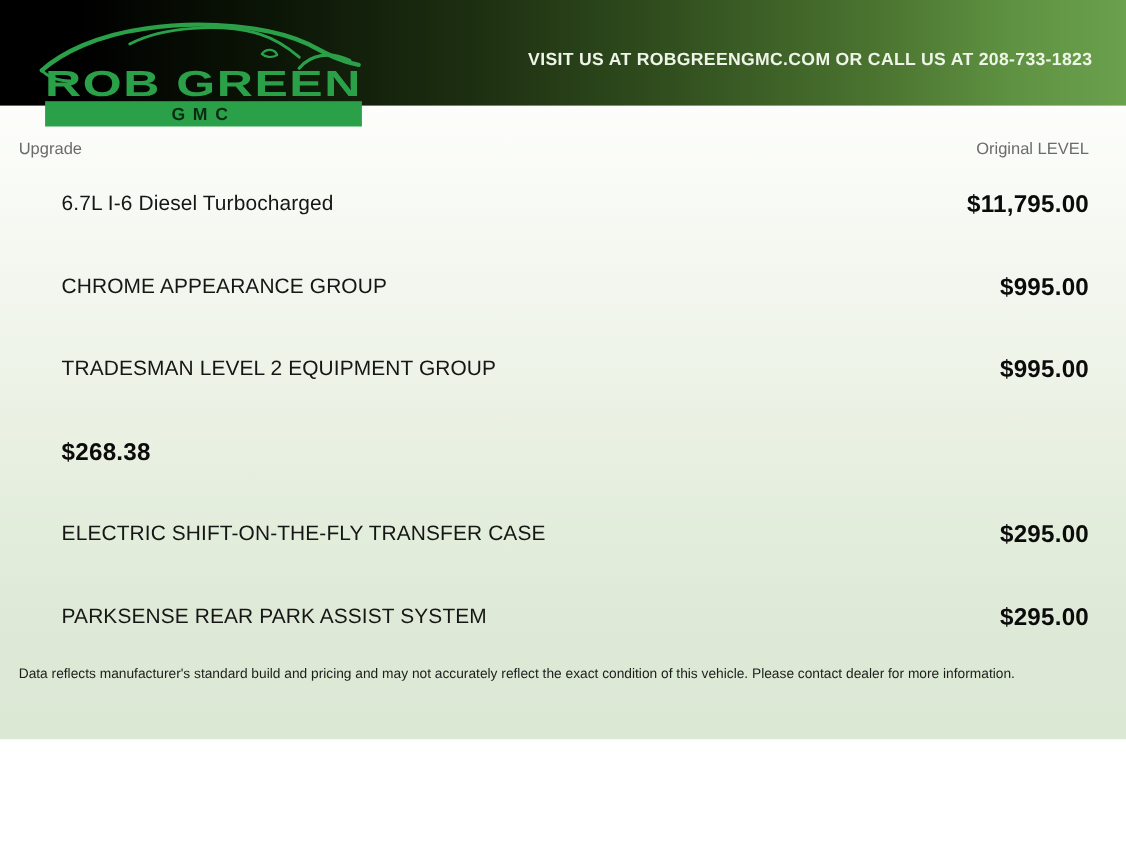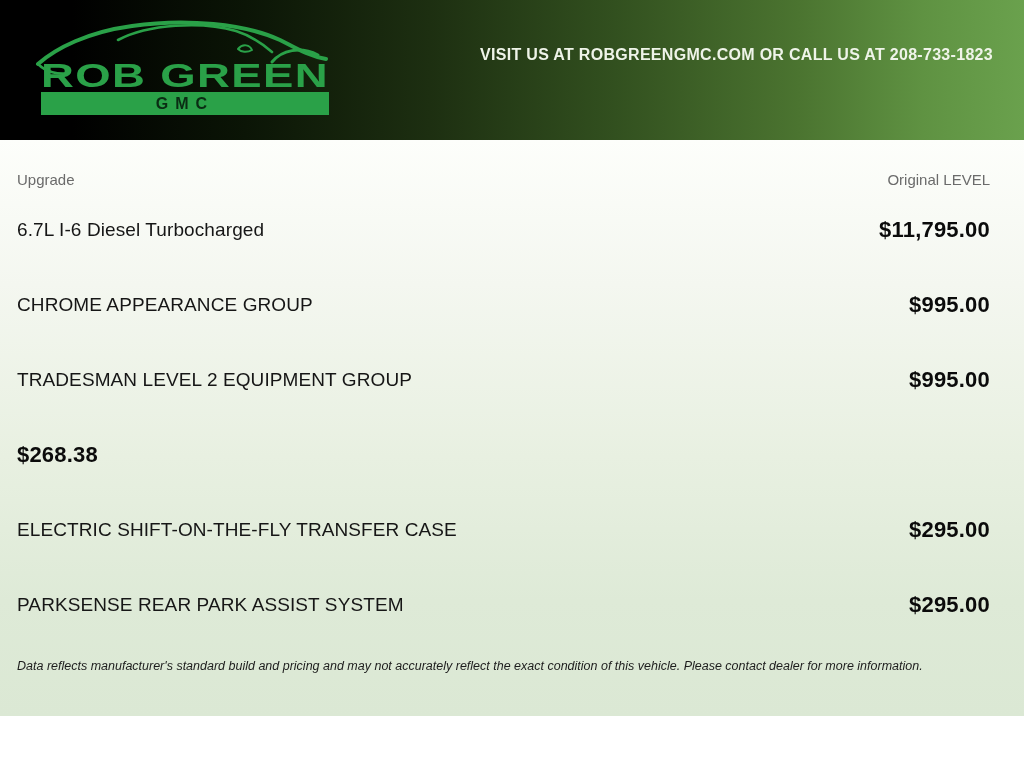--- a/index.html
+++ b/index.html
@@ -12,21 +12,21 @@
     background: #ffffff;
   }
   .page {
     width: 1024px;
     height: 768px;
     position: relative;
   }
   
   .header {
     position: relative;
-    height: 140px;
+    height: 96px;
     background: linear-gradient(90deg,
       #000000 0%, #000000 7%, #0b1506 24%, #1d2f11 42%,
       #32501f 60%, #4b7430 78%, #5f9242 90%, #6aa14d 100%);
     text-align: center;
   }
   .logo {
     position: absolute;
     left: 34px;
     top: 8px;
     width: 302px;
@@ -50,42 +50,41 @@
     background: linear-gradient(180deg,
       #fdfefb 0%, #f4f7f0 25%, #e8f0e1 55%, #deead7 80%, #dbe8d4 100%);
   }
   .cols {
     display: flex;
     justify-content: space-between;
     padding-top: 31px;
     font-size: 15px;
     color: #6b6b6b;
   }
-  .rows { margin-top: 4px; }
+  .rows { margin-top: 4px; margin-left: 39px; }
   .row {
     height: 75px;
     display: flex;
     justify-content: space-between;
     align-items: center;
   }
   .row-label {
     font-size: 19px;
     color: #161616;
     letter-spacing: 0.1px;
   }
   .row-price {
     font-size: 22px;
     font-weight: bold;
     color: #0b0b0b;
     letter-spacing: 0.2px;
   }
   .disclaimer {
-    margin-top: 17px;
+    margin-top: 7px;
     font-size: 12.5px;
-    font-style: italic;
     color: #1d1d1d;
     white-space: nowrap;
   }
 </style>
 </head>
 <body>
 
 <div class="page">
 
   <div class="header">

